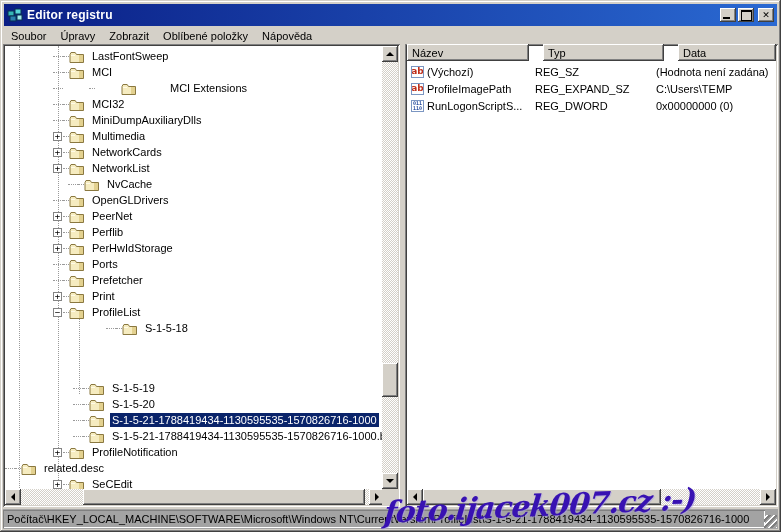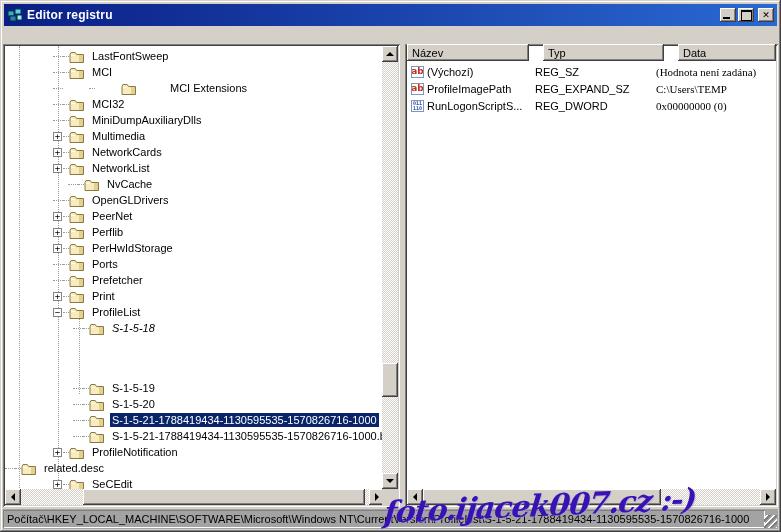--- a/index.html
+++ b/index.html
@@ -77,21 +77,21 @@
   .hc1{width:122px;}.hc2{width:121px;}.hc3{flex:1;}
   .list-rows{position:absolute;left:2px;top:19px;right:2px;}
   .lrow{display:flex;align-items:center;height:17px;font-size:11px;color:#000;}
   .vicon{flex:none;width:13px;height:12px;margin:0 3px 0 4px;background:#fff;border:1px solid #7b96c2;
     display:flex;align-items:center;justify-content:center;overflow:hidden;}
   .vicon.string{color:#c0301c;font-weight:bold;font-size:9px;line-height:9px;font-family:"DejaVu Sans",sans-serif;}
   .vicon.dword{flex-direction:column;color:#2b50a0;font-weight:bold;font-size:5px;line-height:5px;
     font-family:"DejaVu Sans Mono",monospace;letter-spacing:0;}
   .lname{width:102px;overflow:hidden;white-space:nowrap;}
   .ltype{width:121px;padding-left:6px;white-space:nowrap;}
-  .ldata{flex:1;padding-left:6px;white-space:nowrap;overflow:hidden;font-family:Liberation Serif, serif;}
+  .ldata{flex:1;padding-left:6px;white-space:nowrap;overflow:hidden;}
   
   .statusbar{position:absolute;left:3px;top:509px;right:3px;height:20px;background:#a3a3a3;}
   .status-field{position:absolute;left:0;top:1px;right:13px;height:18px;
     box-shadow:inset 1px 1px #808080, inset -1px -1px #ffffff;
     font-size:11px;color:#000;display:flex;align-items:center;padding:0 4px;white-space:nowrap;overflow:hidden;}
   .size-grip{position:absolute;right:1px;bottom:1px;width:13px;height:13px;
     background:repeating-linear-gradient(135deg,transparent 0 2px,#ffffff 2px 3px,#808080 3px 5px);}
   
   .watermark{position:absolute;left:384px;top:489px;width:400px;z-index:50;pointer-events:none;
     font-family:"DejaVu Serif","Liberation Serif",serif;font-style:italic;font-weight:bold;
@@ -114,20 +114,27 @@
       </svg>
     </span>
     <span class="title-text">Editor registru</span>
     <span class="tb-btns">
       <span class="tb-btn minimize"></span>
       <span class="tb-btn maximize"></span>
       <span class="tb-btn close"></span>
     </span>
   </div>
 
+  <div class="menubar">
+    <span class="menu-item">Soubor</span>
+    <span class="menu-item">Úpravy</span>
+    <span class="menu-item">Zobrazit</span>
+    <span class="menu-item">Oblíbené položky</span>
+    <span class="menu-item">Nápověda</span>
+  </div>
 
   <div class="pane tree-pane">
     <div class="tree-viewport">
       <div class="tree-content" id="tree-rows">
         <div class="guide g1"></div>
         <div class="guide g2"></div>
         <div class="guide g3"></div>
       <div class="trow" style="padding-left: 48px;">
             <span class="slot hline"></span>
             <span class="hline2"></span>
@@ -291,21 +298,21 @@
           <div class="trow" style="padding-left: 48px;">
             <span class="slot ebox">−</span>
             <span class="hline2"></span>
             <span class="folder"><svg width="16" height="13" viewBox="0 0 16 13">
                 <path d="M1 3.5 L1 11.5 L14.5 11.5 L14.5 3.5 L7.5 3.5 L6.2 1.5 L2 1.5 Z" fill="#f6ecc0" stroke="#8a7840" stroke-width="1"></path>
                 <path d="M10 4 L14 4 L14 11 L10 11 Z" fill="#e3d190"></path>
                 <path d="M2 4.5 L6 4.5" stroke="#fffbe8" stroke-width="1"></path>
               </svg></span>
             <span class="tlabel">ProfileList</span>
           </div>
-          <div class="trow" style="padding-left: 68px; font-style: italic;">
+          <div class="trow" style="padding-left: 101px;">
             <span class="slot hline"></span>
             <span class="hline2"></span>
             <span class="folder"><svg width="16" height="13" viewBox="0 0 16 13">
                 <path d="M1 3.5 L1 11.5 L14.5 11.5 L14.5 3.5 L7.5 3.5 L6.2 1.5 L2 1.5 Z" fill="#f6ecc0" stroke="#8a7840" stroke-width="1"></path>
                 <path d="M10 4 L14 4 L14 11 L10 11 Z" fill="#e3d190"></path>
                 <path d="M2 4.5 L6 4.5" stroke="#fffbe8" stroke-width="1"></path>
               </svg></span>
             <span class="tlabel">S-1-5-18</span>
           </div>
           <div class="trow" style="padding-left: 68px; margin-top: 44px;">

